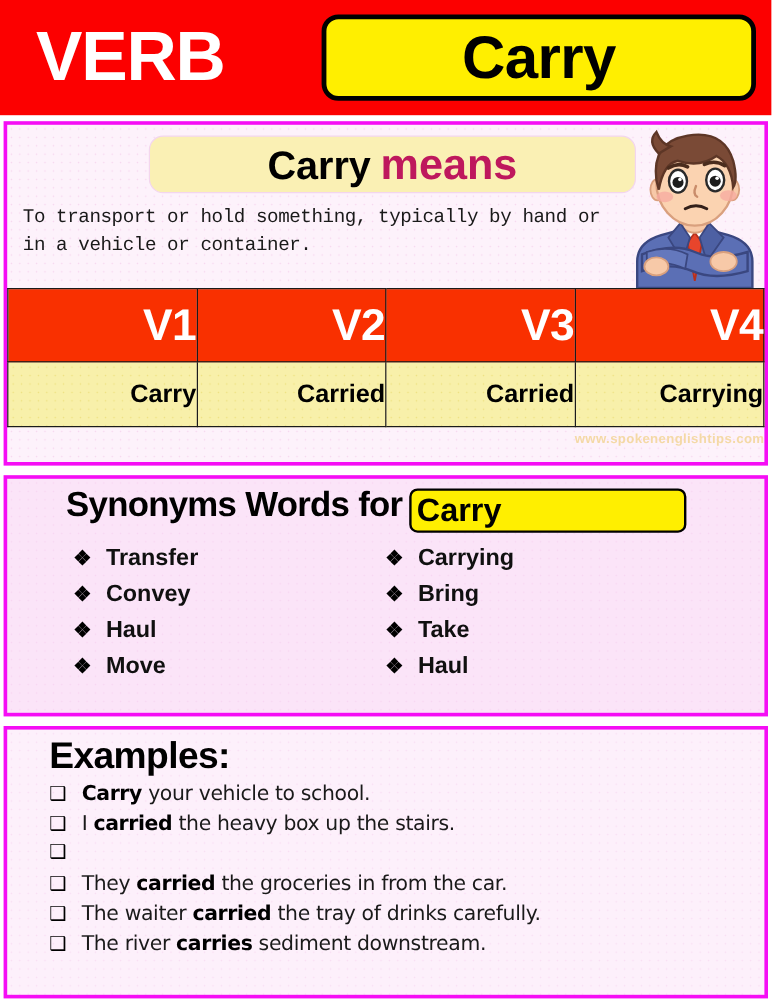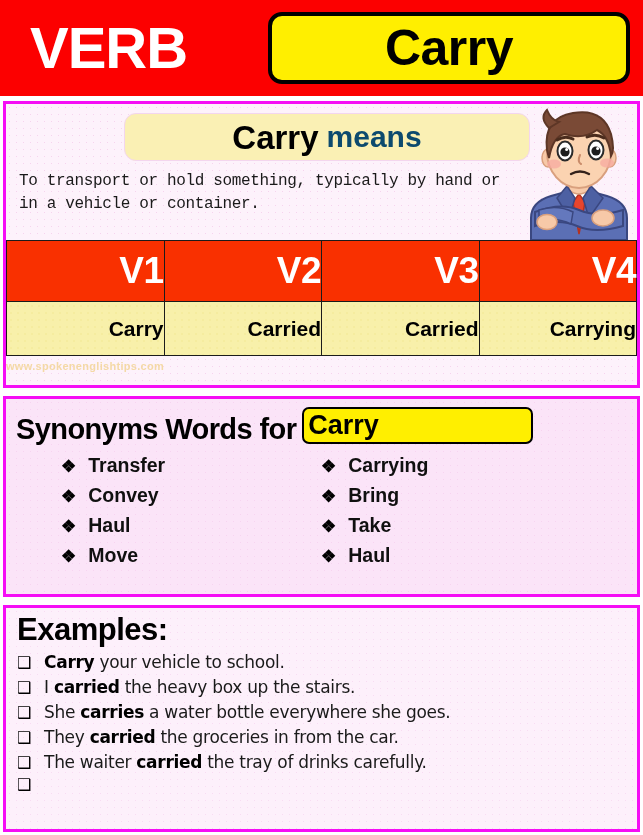--- a/index.html
+++ b/index.html
@@ -84,21 +84,21 @@
     border-radius: 12px;
     display: flex;
     align-items: center;
     justify-content: center;
     gap: 8px;
   }
   .means-pill .w {
     font-size: 33px; font-weight: 800; color: #000000; line-height: 1;
   }
   .means-pill .m {
-    font-size: 30px; font-weight: 700; color: #0c4a6e; line-height: 1;
+    font-size: 36px; font-weight: 700; color: #be185d; line-height: 1;
   }
   .def-text {
     position: absolute;
     left: 13px; top: 66px;
     width: 492px;
     font-size: 16px;
     color: #1a1a1a;
     line-height: 1.42;
     font-family: Liberation Mono, monospace;
     letter-spacing: -0.35px;
@@ -138,39 +138,40 @@
     font-size: 21px;
     font-weight: 700;
     color: #000000;
     background-image: radial-gradient(#ecdf7e 0.7px, transparent 0.8px);
     background-size: 7px 7px;
   }
   .watermark {
     position: absolute;
     left: 0; top: 256px;
     width: 631px;
-    text-align: left;
+    text-align: right;
     font-size: 11px;
     font-weight: 700;
     color: #f4d9a6;
     letter-spacing: 0.3px;
   }
 
   
   #panel-synonyms {
     top: 396px; height: 201px;
     background-color: #fbe4f8;
     background-image: radial-gradient(#f7d4f1 0.7px, transparent 0.8px);
     background-size: 7px 7px;
   }
   .syn-head {
     display: flex;
-    align-items: flex-end;
+    align-items: flex-start;
     padding: 8px 0 0 10px;
     gap: 6px;
+    margin-left: 39px;
   }
   .syn-head .t {
     font-size: 29px;
     font-weight: 800;
     color: #000000;
     letter-spacing: -0.6px;
     line-height: 1;
   }
   .syn-chip {
     width: 231px; height: 37px;
@@ -199,20 +200,21 @@
     color: #101010;
   }
   .syn-item .bullet { font-size: 17px; color: #000000; }
 
   
   #panel-examples {
     top: 605px; height: 227px;
     background-color: #fdf0fb;
     background-image: radial-gradient(#f8dcf3 0.7px, transparent 0.8px);
     background-size: 7px 7px;
+    padding-left: 24px;
   }
   .ex-title {
     font-size: 31px;
     font-weight: 800;
     color: #000000;
     letter-spacing: -0.5px;
     padding: 5px 0 0 11px;
     line-height: 1.12;
   }
   .ex-list { padding: 4px 0 0 11px; }
@@ -379,29 +381,29 @@
       <div class="ex-item">
         <span class="box">❑</span>
         <span><span></span><b>Carry</b><span> your vehicle to school.</span></span>
       </div>
       <div class="ex-item">
         <span class="box">❑</span>
         <span><span>I </span><b>carried</b><span> the heavy box up the stairs.</span></span>
       </div>
       <div class="ex-item">
         <span class="box">❑</span>
-        <span><span>She </span><b>carries</b><span> a water bottle everywhere  she goes.</span></span>
       </div>
       <div class="ex-item">
         <span class="box">❑</span>
         <span><span>They </span><b>carried</b><span> the groceries  in from the car.</span></span>
       </div>
       <div class="ex-item">
         <span class="box">❑</span>
         <span><span>The waiter </span><b>carried</b><span> the tray of drinks carefully.</span></span>
       </div>
       <div class="ex-item">
         <span class="box">❑</span>
+        <span><span>The river </span><b>carries</b><span> sediment downstream.</span></span>
       </div>
     </div>
   </div>
 
 </div>
 
 </body></html>

